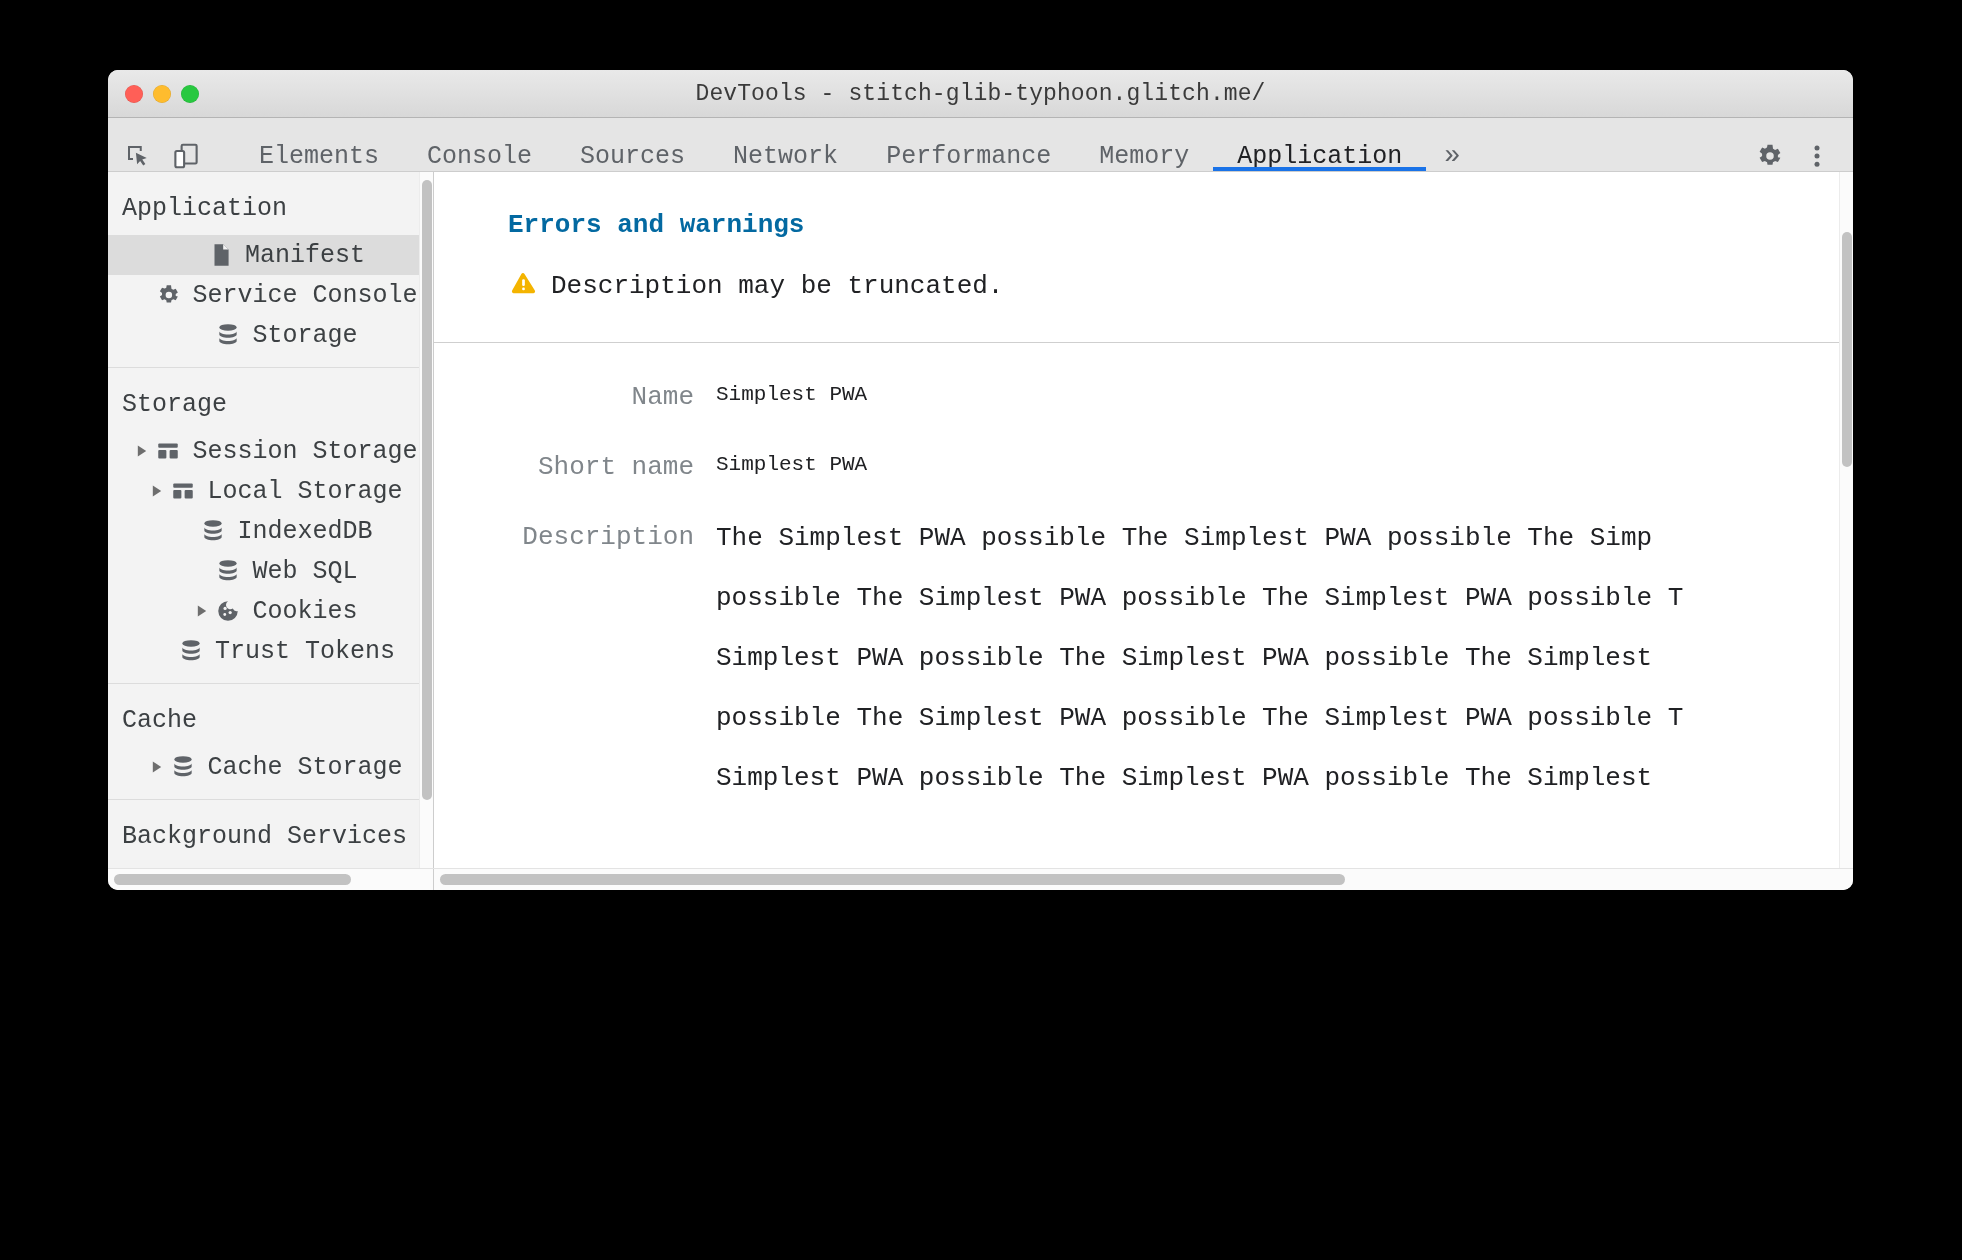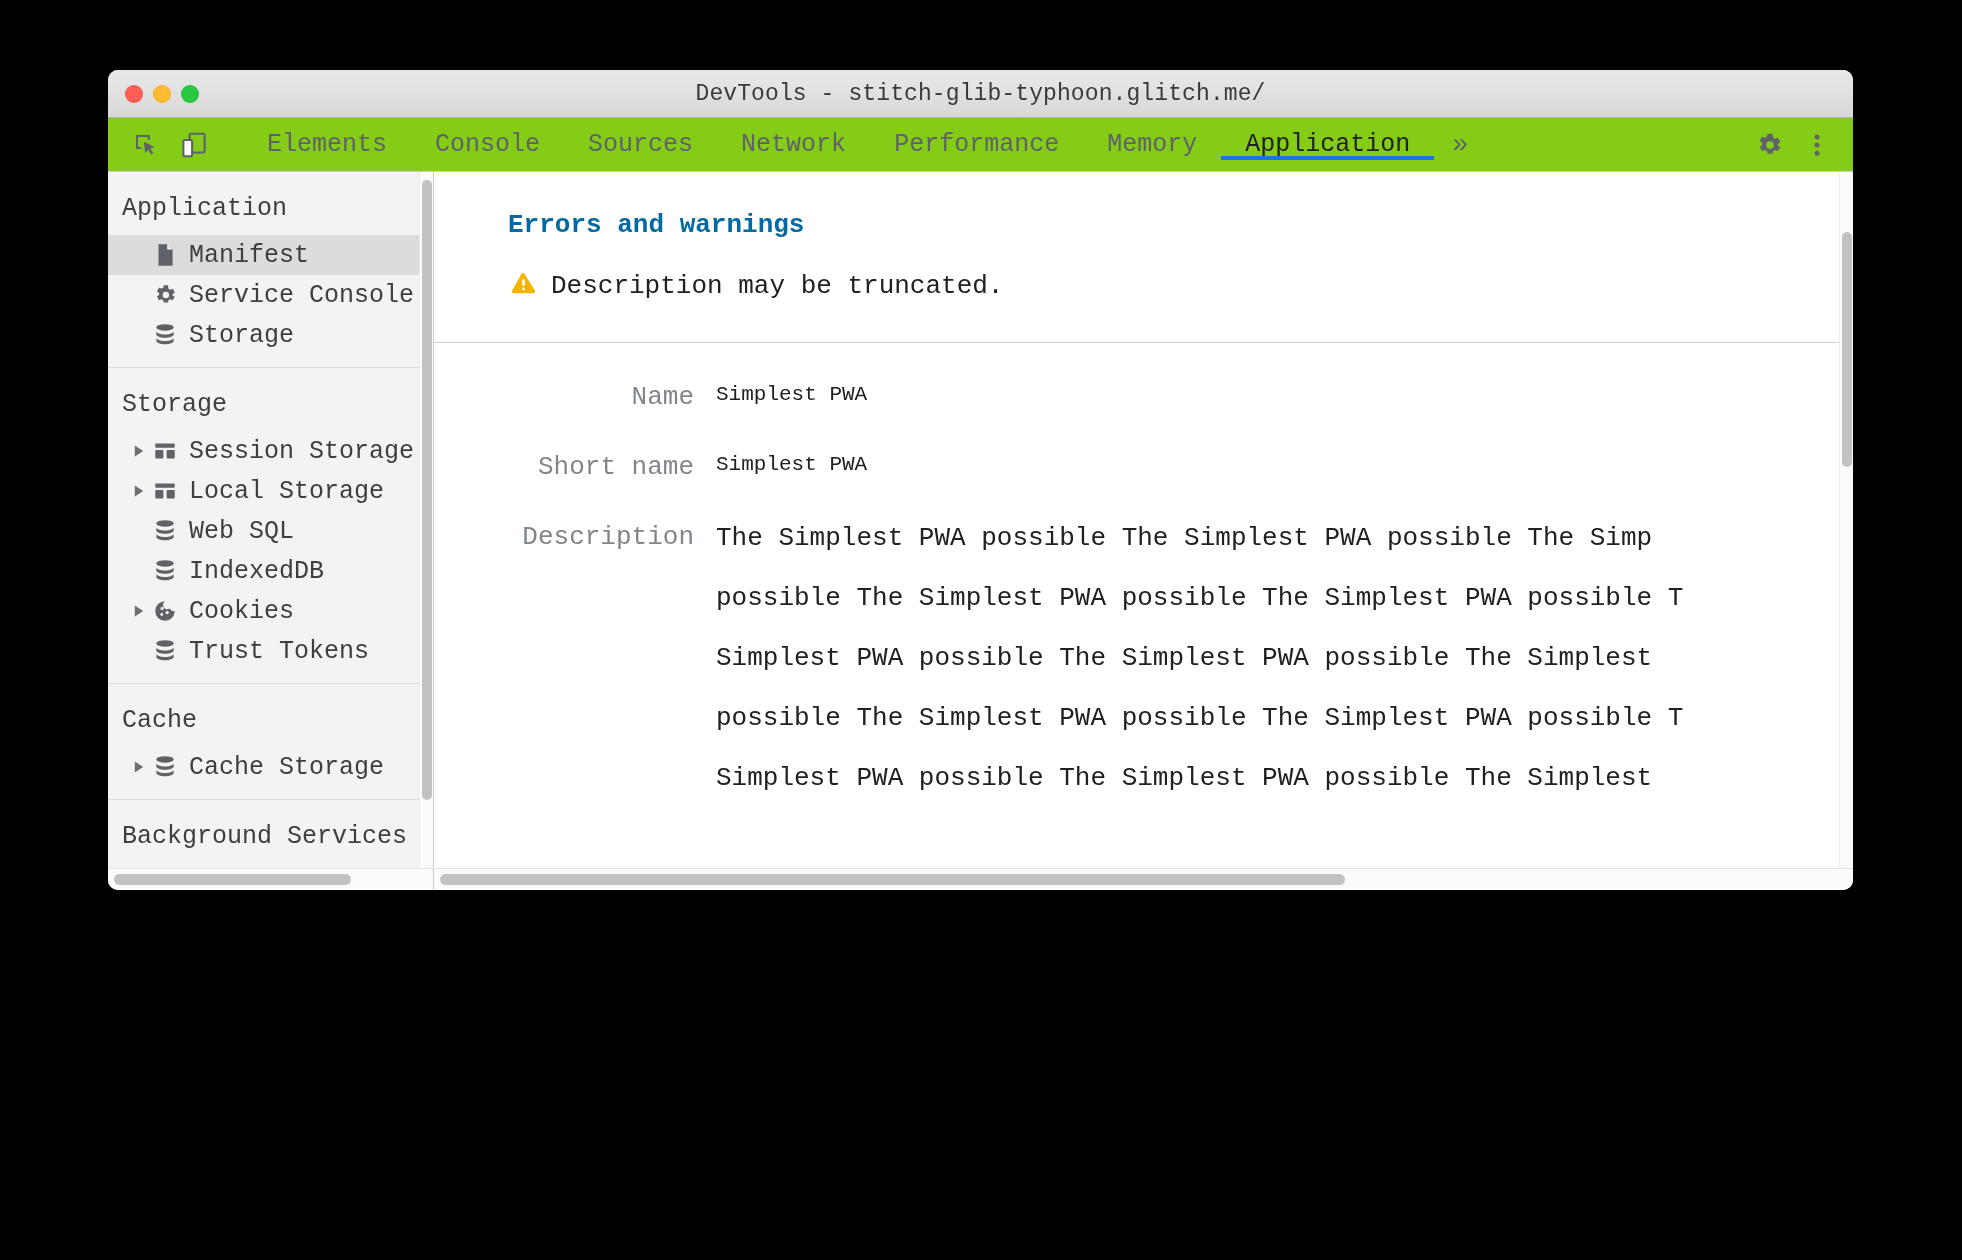--- a/index.html
+++ b/index.html
@@ -41,24 +41,24 @@
   .light.green  { background: #28c840; box-shadow: inset 0 0 0 .5px rgba(0,0,0,.12); }
   .title-text {
     position: absolute; left: 0; right: 0; text-align: center;
     font-size: 23px; color: #3a3a3a; letter-spacing: .1px;
     pointer-events: none;
   }
 
   
   .tabbar {
     height: 54px; flex: 0 0 54px;
-    background: #84cc16;
+    background: #e5e5e5;
     border-bottom: 1px solid #cdcdcd;
-    display: flex; align-items: center;
-    padding-left: 14px;
+    display: flex; align-items: flex-end;
+    padding-left: 6px;
   }
   .tb-icon {
     width: 48px; display: flex; align-items: center; justify-content: center;
     cursor: pointer;
   }
   .tb-sep {
     width: 1px; background: #c4c4c4; margin: 12px 14px 12px 10px;
   }
   .tabs { display: flex; align-items: stretch; }
   .tab {
@@ -93,21 +93,21 @@
   .sb-group { border-bottom: 1px solid #dcdcdc; padding-bottom: 12px; }
   .sb-group:last-child { border-bottom: none; }
   .sb-header {
     font-size: 25px; color: #3c4043;
     padding: 22px 0 12px 14px;
   }
   .sb-item {
     display: flex; align-items: center;
     height: 40px; padding-left: 22px;
     font-size: 25px; color: #3c4043;
-    cursor: pointer; white-space: nowrap;
+    cursor: pointer; white-space: nowrap; justify-content: center;
   }
   .sb-item.selected { background: #dcdcdc; }
   .tri {
     width: 18px; flex: 0 0 18px;
     display: flex; align-items: center; justify-content: center;
     margin-right: 2px;
   }
   .tri.empty { visibility: hidden; }
   .sb-ico {
     width: 30px; flex: 0 0 30px;
@@ -325,35 +325,35 @@
             <span class="tri empty"></span>
             <span class="sb-ico">
               <svg width="26" height="26" viewBox="0 0 24 24">
                   <g fill="#5f6368">
                     <ellipse cx="12" cy="5" rx="8" ry="3"></ellipse>
                     <path d="M4 8.5c0 1.7 3.6 3 8 3s8-1.3 8-3v3c0 1.7-3.6 3-8 3s-8-1.3-8-3z"></path>
                     <path d="M4 14.5c0 1.7 3.6 3 8 3s8-1.3 8-3v3c0 1.7-3.6 3-8 3s-8-1.3-8-3z"></path>
                   </g>
                 </svg>
             </span>
-            <span class="sb-label">Web SQL</span>
+            <span class="sb-label">IndexedDB</span>
           </div>
 
           <div class="sb-item">
             <span class="tri empty"></span>
             <span class="sb-ico">
               <svg width="26" height="26" viewBox="0 0 24 24">
                   <g fill="#5f6368">
                     <ellipse cx="12" cy="5" rx="8" ry="3"></ellipse>
                     <path d="M4 8.5c0 1.7 3.6 3 8 3s8-1.3 8-3v3c0 1.7-3.6 3-8 3s-8-1.3-8-3z"></path>
                     <path d="M4 14.5c0 1.7 3.6 3 8 3s8-1.3 8-3v3c0 1.7-3.6 3-8 3s-8-1.3-8-3z"></path>
                   </g>
                 </svg>
             </span>
-            <span class="sb-label">IndexedDB</span>
+            <span class="sb-label">Web SQL</span>
           </div>
 
           <div class="sb-item">
             <span class="tri">
               <svg width="14" height="14" viewBox="0 0 10 10">
                   <path fill="#6e6e6e" d="M2 1l6 4-6 4z"></path>
                 </svg>
             </span>
             <span class="sb-ico">
               <svg width="26" height="26" viewBox="0 0 24 24">

